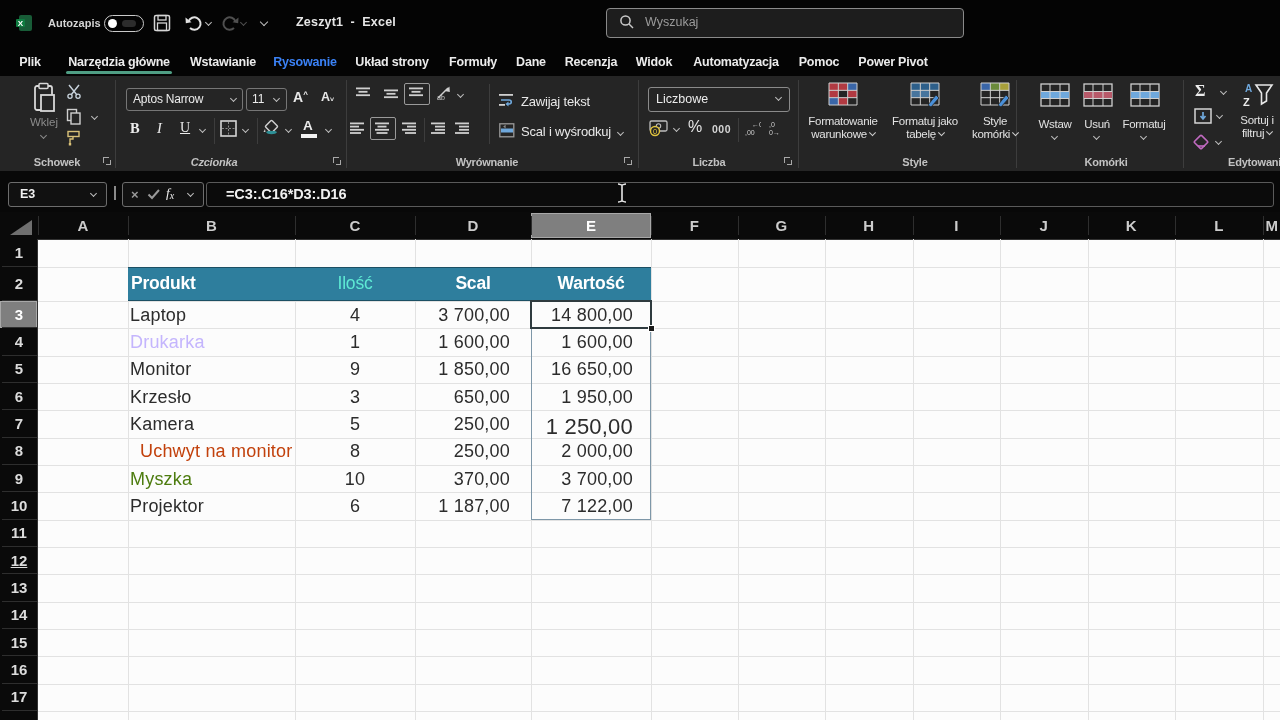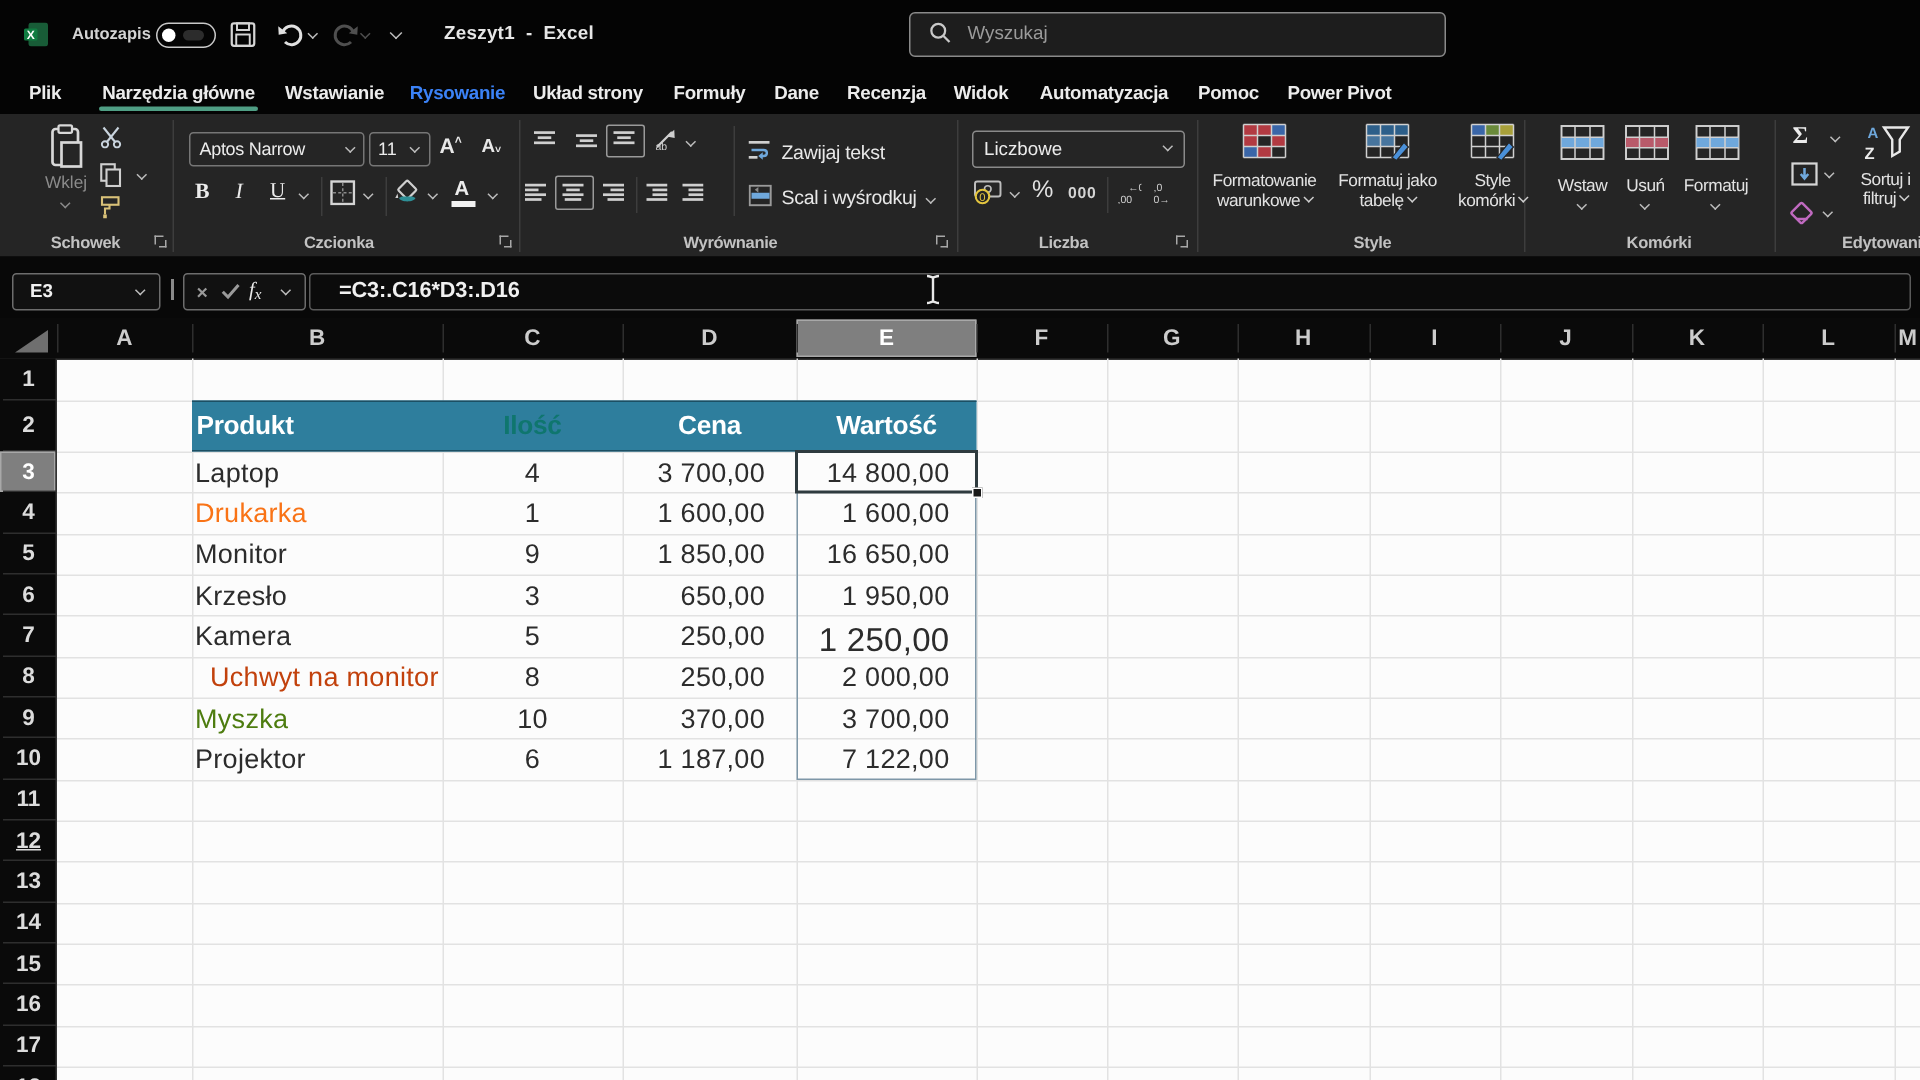--- a/index.html
+++ b/index.html
@@ -63,21 +63,21 @@
 <div class="ab" style="left:823px;top:55px;width:140px;text-align:center;color:#ececec;font-size:12.5px;font-weight:600;letter-spacing:-0.2px;">Power Pivot</div>
 <div class="ab" style="left:66px;top:70.5px;width:106px;height:3px;background:#4f9e84;border-radius:2px;"></div>
 <div class="ab" style="left:0;top:76px;width:1280px;height:95px;background:#252525;"></div>
 <div class="sep" style="left:115px;top:80px;height:88px;"></div>
 <div class="sep" style="left:346px;top:80px;height:88px;"></div>
 <div class="sep" style="left:638px;top:80px;height:88px;"></div>
 <div class="sep" style="left:798px;top:80px;height:88px;"></div>
 <div class="sep" style="left:1016px;top:80px;height:88px;"></div>
 <div class="sep" style="left:1183px;top:80px;height:88px;"></div>
 <div class="lbl" style="left:17px;top:156px;width:80px;">Schowek</div>
-<div class="lbl" style="left:186px;top:156px;width:80px;">Czcionka</div>
+<div class="lbl" style="left:174px;top:156px;width:80px;font-style:italic;">Czcionka</div>
 <div class="lbl" style="left:447px;top:156px;width:80px;">Wyrównanie</div>
 <div class="lbl" style="left:669px;top:156px;width:80px;">Liczba</div>
 <div class="lbl" style="left:875px;top:156px;width:80px;">Style</div>
 <div class="lbl" style="left:1066px;top:156px;width:80px;">Komórki</div>
 <div class="lbl" style="left:1228px;top:156px;width:80px;text-align:left;">Edytowanie</div>
 <div class="dlg" style="left:103px;top:157px;"></div>
 <div class="dlg" style="left:333px;top:157px;"></div>
 <div class="dlg" style="left:624px;top:157px;"></div>
 <div class="dlg" style="left:784px;top:157px;"></div>
 <svg class="ab" style="left:28px;top:82px" width="32" height="32">
@@ -433,28 +433,28 @@
 <div class="ab" style="left:38px;top:546.8699999999999px;width:1242px;height:1px;background:#e2e2e2;"></div>
 <div class="ab" style="left:38px;top:574.1999999999999px;width:1242px;height:1px;background:#e2e2e2;"></div>
 <div class="ab" style="left:38px;top:601.53px;width:1242px;height:1px;background:#e2e2e2;"></div>
 <div class="ab" style="left:38px;top:628.86px;width:1242px;height:1px;background:#e2e2e2;"></div>
 <div class="ab" style="left:38px;top:656.19px;width:1242px;height:1px;background:#e2e2e2;"></div>
 <div class="ab" style="left:38px;top:683.5200000000001px;width:1242px;height:1px;background:#e2e2e2;"></div>
 <div class="ab" style="left:38px;top:710.8500000000001px;width:1242px;height:1px;background:#e2e2e2;"></div>
 
 <div class="ab" style="left:128px;top:267.4px;width:523px;height:33.5px;background:#2e7e9d;border-top:1.5px solid #1c4f63;border-bottom:1.5px solid #1c4f63;box-sizing:border-box;"></div>
 <div class="ab" style="left:131px;top:273.15px;color:#fff;font-size:17.5px;font-weight:bold;letter-spacing:-0.2px;">Produkt</div>
-<div class="ab" style="left:295px;top:273.15px;width:120px;text-align:center;color:#0f766e;font-size:17.5px;font-weight:bold;letter-spacing:-0.2px;">Ilość</div>
-<div class="ab" style="left:415px;top:273.15px;width:116px;text-align:center;color:#fff;font-size:17.5px;font-weight:bold;letter-spacing:-0.2px;">Cena</div>
+<div class="ab" style="left:295px;top:273.15px;width:120px;text-align:center;color:#5eead4;font-size:17.5px;font-weight:normal;letter-spacing:-0.2px;">Ilość</div>
+<div class="ab" style="left:415px;top:273.15px;width:116px;text-align:center;color:#fff;font-size:17.5px;font-weight:bold;letter-spacing:-0.2px;">Scal</div>
 <div class="ab" style="left:531px;top:273.15px;width:120px;text-align:center;color:#fff;font-size:17.5px;font-weight:bold;letter-spacing:-0.2px;">Wartość</div>
 <div class="ab" style="left:130px;top:304.76499999999993px;color:#2c2c2c;font-size:18px;letter-spacing:0.2px;">Laptop</div>
 <div class="ab" style="left:295px;top:304.76499999999993px;width:120px;text-align:center;color:#2c2c2c;font-size:18px;letter-spacing:0.2px;">4</div>
 <div class="ab" style="left:415px;top:304.76499999999993px;width:95px;text-align:right;color:#2c2c2c;font-size:18px;letter-spacing:0.2px;">3 700,00</div>
 <div class="ab" style="left:531px;top:304.76499999999993px;width:102px;text-align:right;color:#2c2c2c;font-size:18px;letter-spacing:0.2px;">14 800,00</div>
-<div class="ab" style="left:130px;top:332.09499999999997px;color:#f97316;font-size:18px;letter-spacing:0.2px;">Drukarka</div>
+<div class="ab" style="left:130px;top:332.09499999999997px;color:#c4b5fd;font-size:18px;letter-spacing:0.2px;">Drukarka</div>
 <div class="ab" style="left:295px;top:332.09499999999997px;width:120px;text-align:center;color:#2c2c2c;font-size:18px;letter-spacing:0.2px;">1</div>
 <div class="ab" style="left:415px;top:332.09499999999997px;width:95px;text-align:right;color:#2c2c2c;font-size:18px;letter-spacing:0.2px;">1 600,00</div>
 <div class="ab" style="left:531px;top:332.09499999999997px;width:102px;text-align:right;color:#2c2c2c;font-size:18px;letter-spacing:0.2px;">1 600,00</div>
 <div class="ab" style="left:130px;top:359.4249999999999px;color:#2c2c2c;font-size:18px;letter-spacing:0.2px;">Monitor</div>
 <div class="ab" style="left:295px;top:359.4249999999999px;width:120px;text-align:center;color:#2c2c2c;font-size:18px;letter-spacing:0.2px;">9</div>
 <div class="ab" style="left:415px;top:359.4249999999999px;width:95px;text-align:right;color:#2c2c2c;font-size:18px;letter-spacing:0.2px;">1 850,00</div>
 <div class="ab" style="left:531px;top:359.4249999999999px;width:102px;text-align:right;color:#2c2c2c;font-size:18px;letter-spacing:0.2px;">16 650,00</div>
 <div class="ab" style="left:130px;top:386.75499999999994px;color:#2c2c2c;font-size:18px;letter-spacing:0.2px;">Krzesło</div>
 <div class="ab" style="left:295px;top:386.75499999999994px;width:120px;text-align:center;color:#2c2c2c;font-size:18px;letter-spacing:0.2px;">3</div>
 <div class="ab" style="left:415px;top:386.75499999999994px;width:95px;text-align:right;color:#2c2c2c;font-size:18px;letter-spacing:0.2px;">650,00</div>

